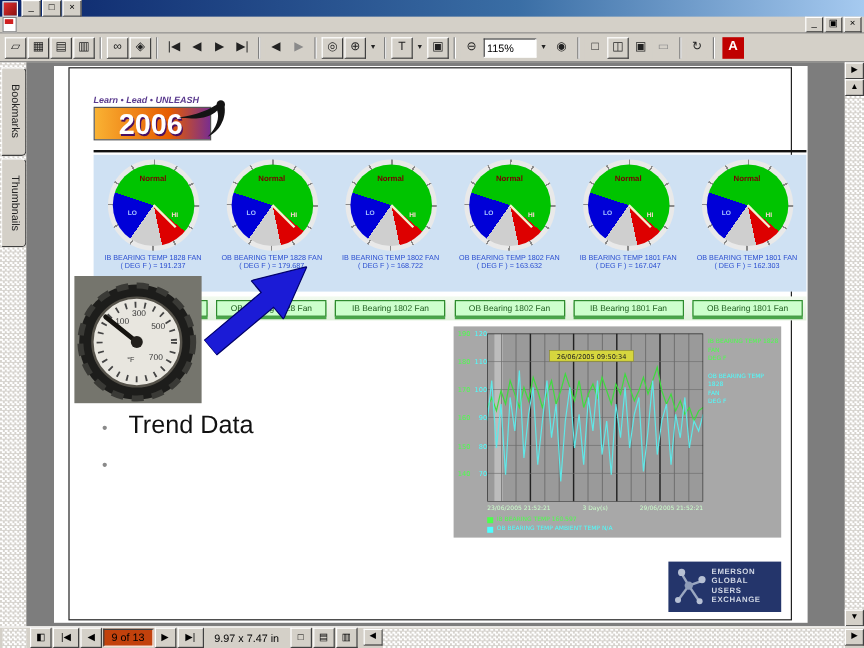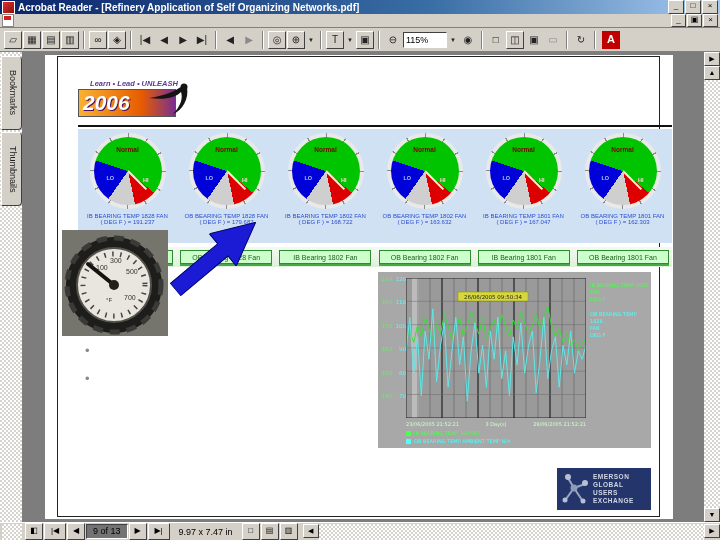--- a/index.html
+++ b/index.html
@@ -37,35 +37,35 @@
   .docarea{position:absolute;left:22px;top:0;width:682px;height:100%;background:#7d7d7d;overflow:hidden;}
   .vscroll{position:absolute;right:0;top:0;width:16px;height:100%;}
   .sbtn{width:16px;height:14px;background:#d4d0c8;border:1px solid;border-color:#fff #404040 #404040 #fff;font-size:7px;text-align:center;line-height:12px;color:#000;box-sizing:border-box;}
   .vtrack{position:absolute;left:0;top:28px;bottom:14px;width:16px;}
   .vdown{position:absolute;bottom:0;}
 
   
   .statusbar{position:absolute;left:0;bottom:0;width:100%;height:18px;background:#d4d0c8;border-top:1px solid #fff;display:flex;align-items:center;padding-left:2px;box-sizing:border-box;gap:1px;}
   .corner{width:20px;height:16px;margin-right:2px;}
   .stbtn{width:16px;height:15px;background:#d4d0c8;border:1px solid;border-color:#fff #404040 #404040 #fff;font-size:8px;line-height:13px;text-align:center;color:#000;}
-  .pagebox{height:13px;background:#737373;border:1px solid;border-color:#404040 #fff #fff #404040;font-size:9px;line-height:13px;padding:0 6px;}
+  .pagebox{height:13px;background:#c2410c;border:1px solid;border-color:#404040 #fff #fff #404040;font-size:9px;line-height:13px;padding:0 6px;}
   .sizebox{font-size:9px;padding:0 8px;white-space:nowrap;}
   .hscroll{flex:1;height:16px;position:relative;margin-left:4px;}
   .htrack{position:absolute;left:16px;right:16px;top:0;height:16px;}
   .hleft{position:absolute;left:0;top:0;}
   .hright{position:absolute;right:0;top:0;}
 
   
   .page{position:absolute;left:23px;top:3px;width:628px;height:464px;background:#fff;}
   .slide-frame{position:absolute;left:12px;top:1px;width:601px;height:459px;border:1px solid #222;}
 
   .logo{position:absolute;left:33px;top:24px;width:112px;height:48px;}
-  .logo-line{font-size:7.5px;font-style:italic;font-weight:bold;color:#5a3a8e;white-space:nowrap;text-align:center;}
+  .logo-line{font-size:7.5px;font-style:italic;font-weight:bold;color:#5a3a8e;white-space:nowrap;}
   .logo-2006{position:relative;margin-top:1px;width:96px;height:26px;background:linear-gradient(90deg,#f9b233,#e65c00 65%,#7a2e8e);border:1px solid #555;}
-  .logo-2006 .yr{position:absolute;left:4px;top:1px;font-size:21px;font-weight:bold;font-style:italic;color:#fff;text-shadow:1px 1px 0 #4a1060;}
+  .logo-2006 .yr{position:absolute;left:20px;top:1px;font-size:24px;font-weight:bold;color:#fff;text-shadow:1px 1px 0 #4a1060;}
   .logo-swoosh{position:absolute;right:-14px;top:-8px;}
 
   .slide-title{position:absolute;right:14px;top:34px;font-size:25px;font-weight:bold;font-style:italic;color:#3a3383;}
   .rule{position:absolute;left:33px;top:70px;width:594px;height:2px;background:#111;}
 
   .gauge-panel{position:absolute;left:33px;top:74px;width:594px;height:114px;background:#cfe1f3;display:flex;}
   .gauge-cell{flex:1;display:flex;flex-direction:column;align-items:center;padding-top:4px;}
   .dial-ring{width:76px;height:76px;border-radius:50%;background:repeating-conic-gradient(#8a8a8a 0 2deg,#e9e9e9 2deg 30deg);display:flex;align-items:center;justify-content:center;}
   .dial{position:relative;width:68px;height:68px;border-radius:50%;background:conic-gradient(#00c400 0 130deg,#dd0000 130deg 168deg,#cfcfcf 168deg 215deg,#0000d8 215deg 288deg,#00c400 288deg 360deg);}
   .normal-chip{position:absolute;left:50%;top:9px;transform:translateX(-50%);font-size:6.5px;font-weight:bold;color:#7a0000;}
@@ -101,21 +101,20 @@
   .emerson{position:absolute;left:512px;top:413px;width:94px;height:42px;background:#24356b;display:flex;align-items:center;padding:3px;box-sizing:border-box;}
   .em-text{margin-left:3px;color:#cfd6e4;font-size:6.5px;line-height:8px;letter-spacing:.5px;font-weight:bold;}
 </style>
 </head>
 <body>
 
 <div id="app">
 
   <div class="titlebar">
     <div class="appicon"></div>
-    <div class="title">Acrobat Reader - [Refinery Application of Self Organizing Networks.pdf]</div>
     <div class="winbtns">
       <div class="winbtn">_</div>
       <div class="winbtn">□</div>
       <div class="winbtn">×</div>
     </div>
   </div>
 
   <div class="menubar">
     <div class="pdficon"></div>
     <div class="winbtns">
@@ -288,20 +287,21 @@
           </svg>
         </div>
 
         <svg class="arrow" width="105" height="42" viewBox="0 0 105 42">
           <polygon points="0,13 62,13 62,0 105,21 62,42 62,29 0,29" fill="#1b1bd6" stroke="#00006a" stroke-width="1"></polygon>
         </svg>
 
         <div class="bullets">
           <div class="bullet-row">
             <span class="bullet-dot">•</span>
+            <span class="bullet-text">Trend Data</span>
           </div>
           <div class="bullet-row">
             <span class="bullet-dot">•</span>
           </div>
         </div>
 
         <div class="trend">
           <div class="ytick-col yt-green" id="yticks-green">
               <div class="ytick">190</div>
               <div class="ytick">180</div>

